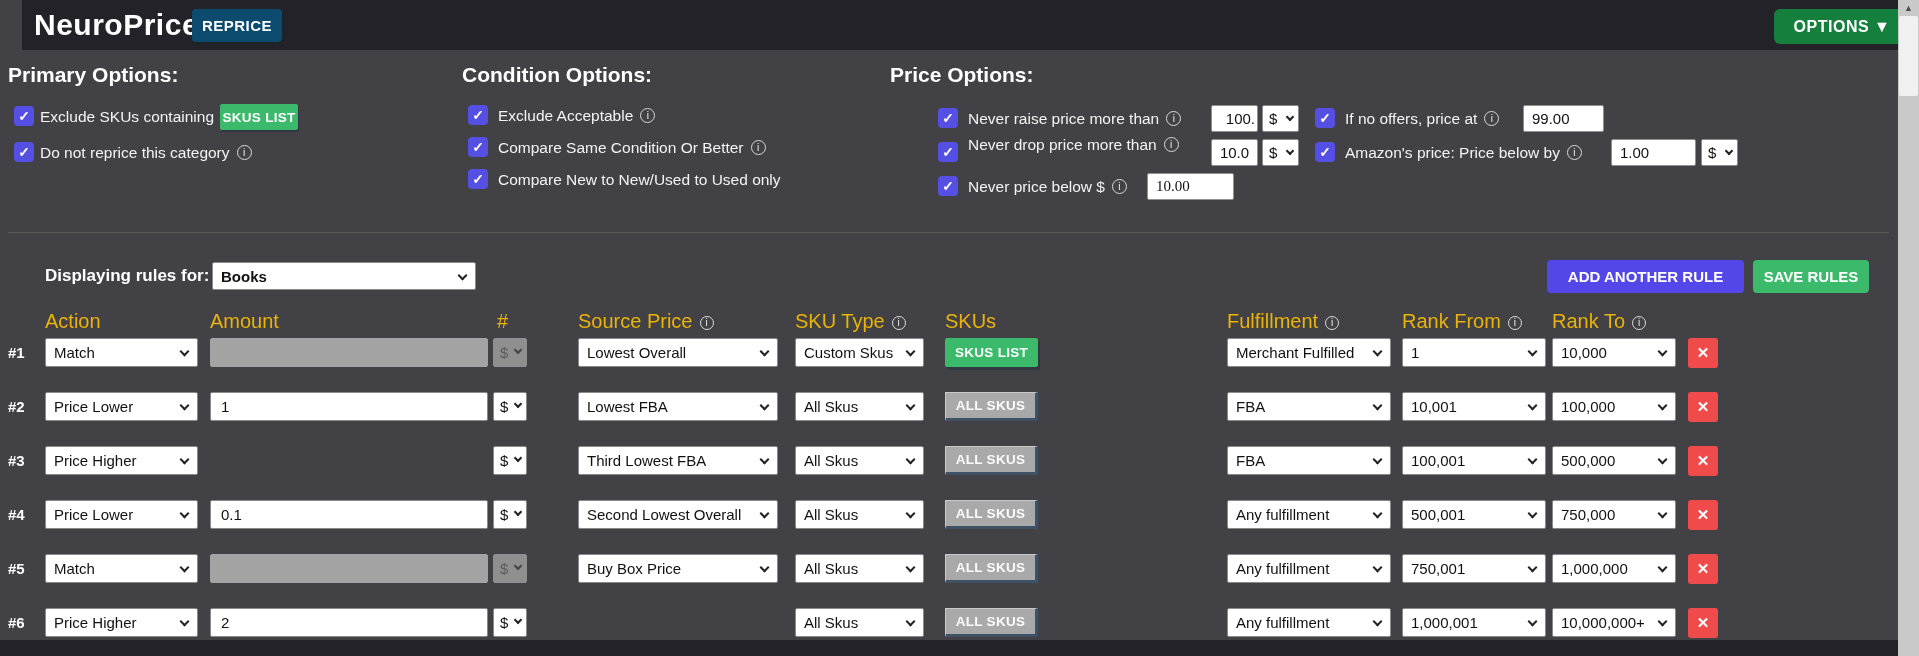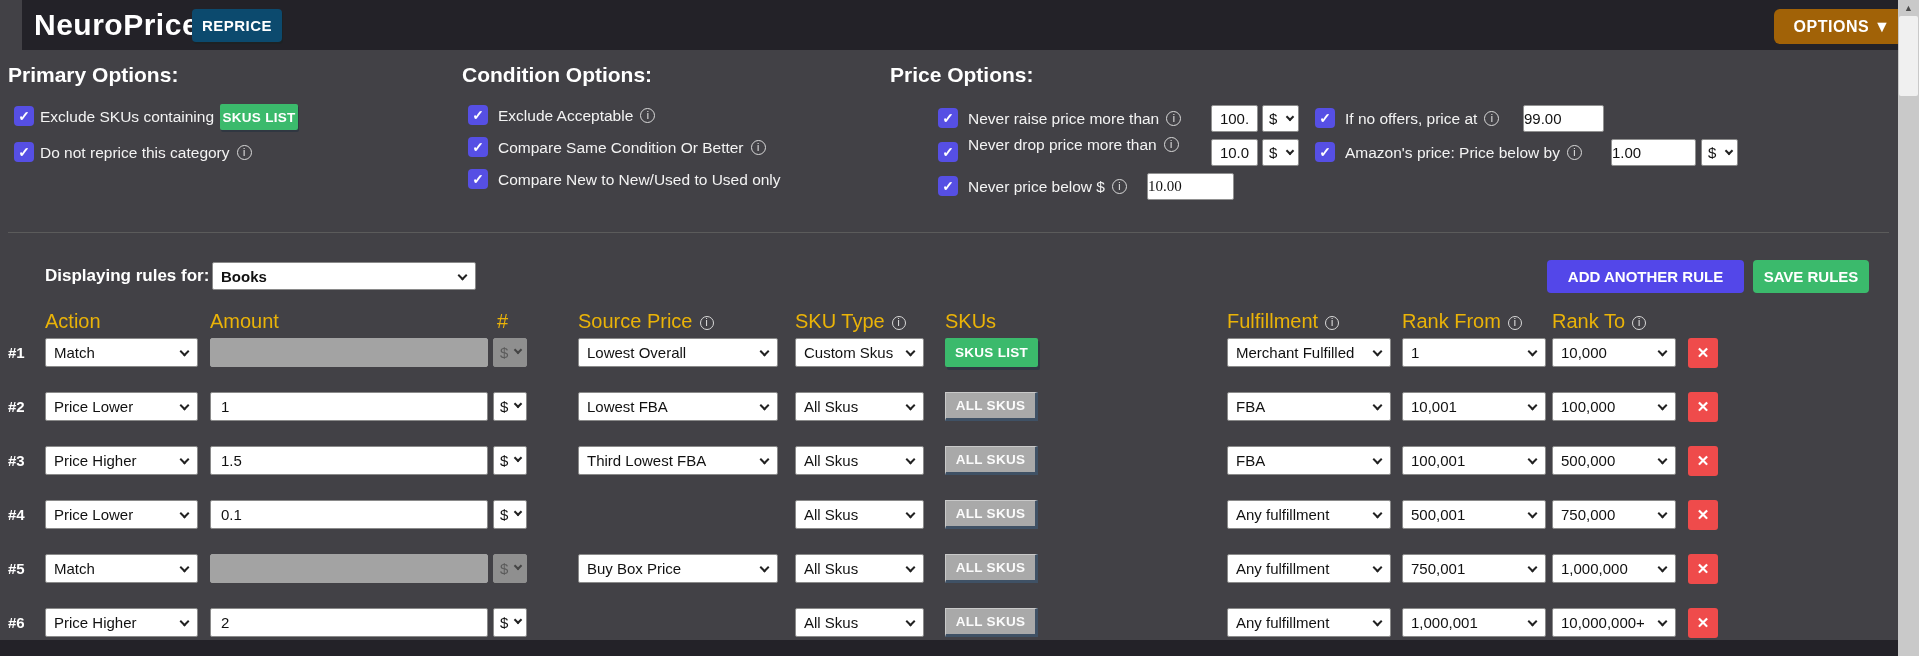--- a/index.html
+++ b/index.html
@@ -7,21 +7,21 @@
   #app { position:relative; width:1919px; height:656px; overflow:hidden;
          background:#424146; font-family:"Liberation Sans", sans-serif; }
 
   
   #topbar { position:absolute; left:0; top:0; width:1898px; height:50px; background:#232228;margin-left:22px; }
   .brand { position:absolute; left:12px; top:8px; font-size:30px; font-weight:bold; color:#fff; letter-spacing:.5px; }
   .btn { border:none; cursor:pointer; font-family:inherit; }
   .btn-reprice { position:absolute; left:170px; top:9px; width:90px; height:33px; background:#0c4a6e;
                  color:#fff; font-weight:bold; font-size:15px; letter-spacing:.5px; border-radius:4px;
                  box-shadow:1px 2px 0 rgba(20,35,30,.35); }
-  .btn-options { position:absolute; left:1752px; top:9px; width:136px; height:35px; background:#a16207;
+  .btn-options { position:absolute; left:1752px; top:9px; width:136px; height:35px; background:#15803d;
                  color:#fff; font-weight:bold; font-size:16px; border-radius:6px; letter-spacing:.5px; }
 
   
   #vscroll { position:absolute; left:1898px; top:0; width:21px; height:656px; background:#c9c9c9; z-index:9; }
   #vscroll .arrow { position:absolute; left:0; top:0; width:21px; height:16px; color:#4a4a4a;
                     font-size:9px; line-height:16px; text-align:center; }
   #vscroll .thumb { position:absolute; left:1px; top:16px; width:19px; height:80px; background:#f0f0f0; border-radius:2px; }
 
   
   .sect { position:absolute; font-size:21px; font-weight:bold; color:#fff; }
@@ -34,21 +34,21 @@
           vertical-align:2px; font-style:normal; cursor:pointer; }
   .info::before { content:"i"; }
   .info.dark-sm { width:14px; height:14px; line-height:12px; }
 
   .btn-skuslist-top { position:absolute; left:220px; top:104px; width:78px; height:26px; background:#3bba6c;
           color:#fff; font-weight:bold; font-size:13.5px; border-radius:2px; letter-spacing:.3px;
           box-shadow:1px 2px 0 rgba(30,45,60,.5); }
 
   
   .pin { position:absolute; height:27px; background:#fff; border:1px solid #919191; border-radius:2px;
-         font-size:15px; color:#111; padding:0 0; font-family:inherit; }
+         font-size:15px; color:#111; padding:0 8px; font-family:inherit; }
   .pin.center { text-align:center; padding:0 2px; }
   .sel { position:absolute; height:29px; background:#fff; border:1px solid #8a8a8a; border-radius:2px; }
   .sel select { width:100%; height:100%; border:0; background:transparent; appearance:none; -webkit-appearance:none;
                 padding:0 20px 0 8px; font-size:15px; color:#111; font-family:inherit; cursor:pointer; }
   .sel .chev { position:absolute; right:9px; top:9px; width:7px; height:7px; border-right:2px solid #222;
                border-bottom:2px solid #222; transform:rotate(45deg); pointer-events:none; }
   .sel.small { height:27px; }
   .sel.small select { padding:0 14px 0 6px; }
   .sel.small .chev { right:5px; top:8px; width:6px; height:6px; }
   .sel.disabled { background:#8f8f8f; border-color:#8f8f8f; }
@@ -114,21 +114,21 @@
   <span class="cblabel" style="left:498px;top:106px"><span>Exclude Acceptable</span><i class="info"></i></span>
   <span class="cb" style="left:468px;top:137px"></span>
   <span class="cblabel" style="left:498px;top:138px"><span>Compare Same Condition Or Better</span><i class="info"></i></span>
   <span class="cb" style="left:468px;top:169px"></span>
   <span class="cblabel" style="left:498px;top:170px"><span>Compare New to New/Used to Used only</span></span>
 
   <div class="sect" style="left:890px;top:63px">Price Options:</div>
 
   <span class="cb" style="left:938px;top:108px"></span>
   <span class="cblabel" style="left:968px;top:109px"><span>Never raise price more than</span><i class="info"></i></span>
-  <input class="pin center" style="left: 1211px; top: 105px; width: 47px;" value="100.">
+  <input class="pin center" style="left: 1211px; top: 105px; width: 47px; text-align: right;" value="100.">
   <span class="sel small" style="left:1262px;top:105px;width:37px"><select><option>$</option></select><span class="chev"></span></span>
   <span class="cb" style="left:1315px;top:108px"></span>
   <span class="cblabel" style="left:1345px;top:109px"><span>If no offers, price at</span><i class="info"></i></span>
   <input class="pin" style="left: 1523px; top: 105px; width: 81px;" value="99.00">
 
   <span class="cb" style="left:938px;top:142px"></span>
   <span class="cblabel" style="left:968px;top:135px"><span>Never drop price more than</span><i class="info"></i></span>
   <input class="pin center" style="left: 1211px; top: 139px; width: 47px;" value="10.0">
   <span class="sel small" style="left:1262px;top:139px;width:37px"><select><option>$</option></select><span class="chev"></span></span>
   <span class="cb" style="left:1315px;top:142px"></span>
@@ -181,36 +181,36 @@
     <button class="btn-allskus c-skus">ALL SKUS</button>
     <span class="sel c-fulfill"><select><option>FBA</option></select><span class="chev"></span></span>
     <span class="sel c-rankfrom"><select><option>10,001</option></select><span class="chev"></span></span>
     <span class="sel c-rankto"><select><option>100,000</option></select><span class="chev"></span></span>
     <button class="btn-x">✕</button>
   </div>
 
   <div class="rr" style="top:446px">
     <span class="rownum">#3</span>
     <span class="sel c-action"><select><option>Price Higher</option></select><span class="chev"></span></span>
-    <input class="amt c-amount" value="1.5" style="">
     <span class="sel small c-cur" style="height:29px"><select><option>$</option></select><span class="chev"></span></span>
     <span class="sel c-source"><select><option>Third Lowest FBA</option></select><span class="chev"></span></span>
     <span class="sel c-skutype"><select><option>All Skus</option></select><span class="chev"></span></span>
     <button class="btn-allskus c-skus">ALL SKUS</button>
     <span class="sel c-fulfill"><select><option>FBA</option></select><span class="chev"></span></span>
     <span class="sel c-rankfrom"><select><option>100,001</option></select><span class="chev"></span></span>
     <span class="sel c-rankto"><select><option>500,000</option></select><span class="chev"></span></span>
     <button class="btn-x">✕</button>
   </div>
 
   <div class="rr" style="top:500px">
     <span class="rownum">#4</span>
     <span class="sel c-action"><select><option>Price Lower</option></select><span class="chev"></span></span>
     <input class="amt c-amount" value="0.1" style="">
     <span class="sel small c-cur" style="height:29px"><select><option>$</option></select><span class="chev"></span></span>
+    <span class="sel c-source"><select><option>Second Lowest Overall</option></select><span class="chev"></span></span>
     <span class="sel c-skutype"><select><option>All Skus</option></select><span class="chev"></span></span>
     <button class="btn-allskus c-skus">ALL SKUS</button>
     <span class="sel c-fulfill"><select><option>Any fulfillment</option></select><span class="chev"></span></span>
     <span class="sel c-rankfrom"><select><option>500,001</option></select><span class="chev"></span></span>
     <span class="sel c-rankto"><select><option>750,000</option></select><span class="chev"></span></span>
     <button class="btn-x">✕</button>
   </div>
 
   <div class="rr" style="top:554px">
     <span class="rownum">#5</span>

